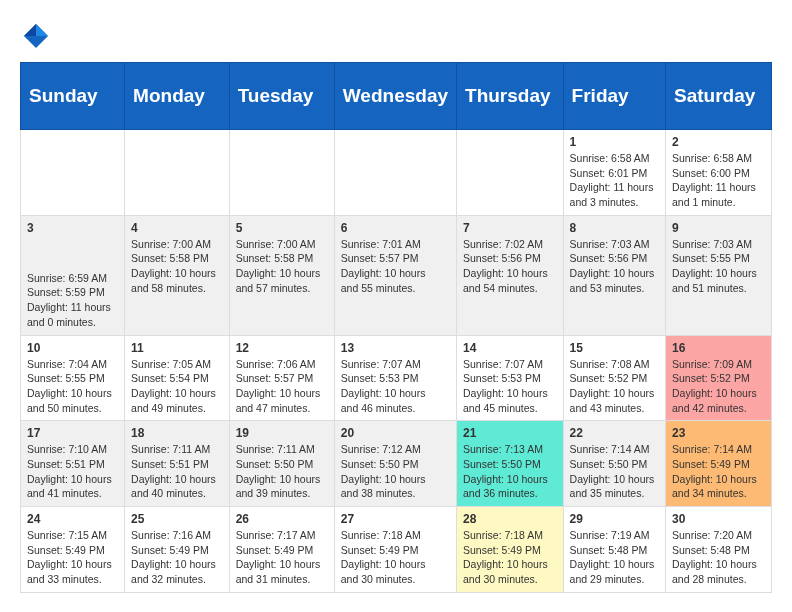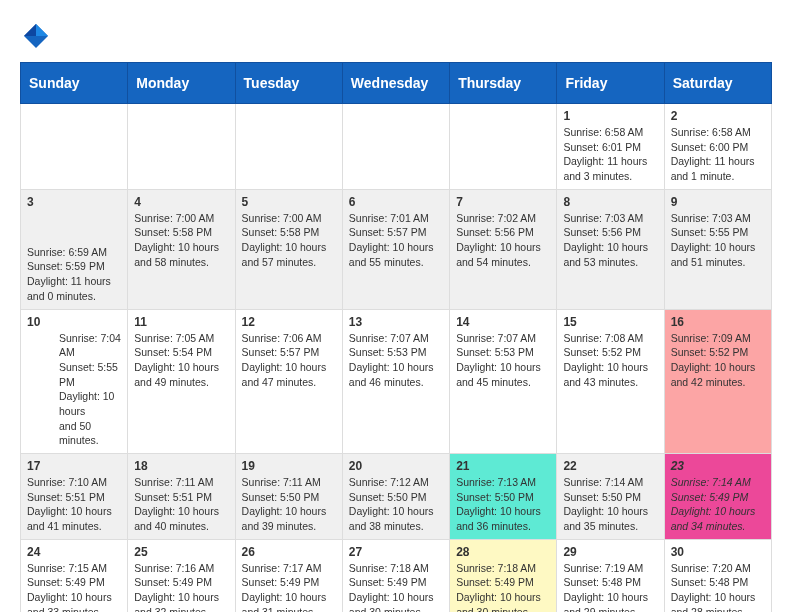--- a/index.html
+++ b/index.html
@@ -55,22 +55,22 @@
     }
     .calendar {
       width: 100%;
       border-collapse: collapse;
       border: 1px solid #ccc;
     }
     .calendar th {
       background-color: #1565c0;
       color: white;
       text-align: left;
-      padding: 12px 8px;
-      font-size: 14px;
+      padding: 22px 8px;
+      font-size: 19px;
       border: 1px solid #1050a0;
     }
     .calendar td {
       vertical-align: top;
       padding: 5px 6px;
       border: 1px solid #ddd;
       width: calc(100% / 7);
       min-height: 85px;
       font-size: 11px;
       color: #333;
@@ -201,21 +201,21 @@
           <span class="day-num">9</span>
           <div class="day-info" style="white-space: pre-line;">Sunrise: 7:03 AM
 Sunset: 5:55 PM
 Daylight: 10 hours
 and 51 minutes.</div>
         </td>
       </tr>
       <tr class="row-odd">
         <td style="background-color: rgb(255, 255, 255);">
           <span class="day-num">10</span>
-          <div class="day-info" style="white-space: pre-line; margin-left: 32px;">Sunrise: 7:04 AM
+          <div class="day-info" style="white-space: pre-line;">Sunrise: 7:04 AM
 Sunset: 5:55 PM
 Daylight: 10 hours
 and 50 minutes.</div>
         </td>
         <td style="background-color: rgb(255, 255, 255);">
           <span class="day-num">11</span>
           <div class="day-info" style="white-space: pre-line;">Sunrise: 7:05 AM
 Sunset: 5:54 PM
 Daylight: 10 hours
 and 49 minutes.</div>
@@ -292,21 +292,21 @@
 Daylight: 10 hours
 and 36 minutes.</div>
         </td>
         <td style="background-color: rgb(240, 240, 240);">
           <span class="day-num">22</span>
           <div class="day-info" style="white-space: pre-line;">Sunrise: 7:14 AM
 Sunset: 5:50 PM
 Daylight: 10 hours
 and 35 minutes.</div>
         </td>
-        <td style="background-color: #ec4899; font-style: italic;">
+        <td style="background-color: #fdba74;">
           <span class="day-num">23</span>
           <div class="day-info" style="white-space: pre-line;">Sunrise: 7:14 AM
 Sunset: 5:49 PM
 Daylight: 10 hours
 and 34 minutes.</div>
         </td>
       </tr>
       <tr class="row-odd">
         <td style="background-color: rgb(255, 255, 255);">
           <span class="day-num">24</span>

